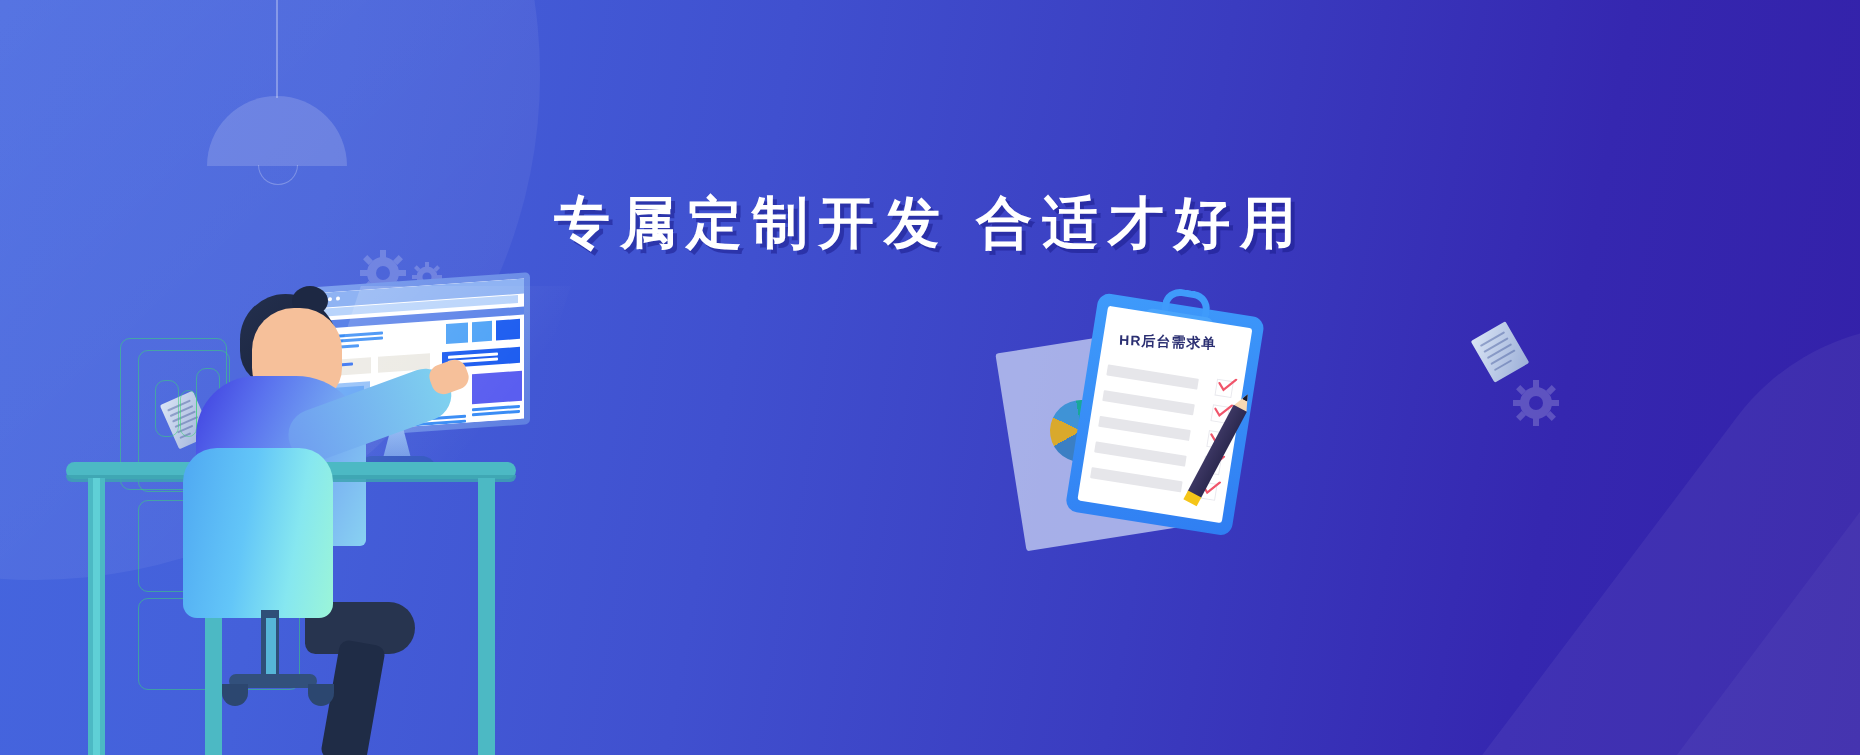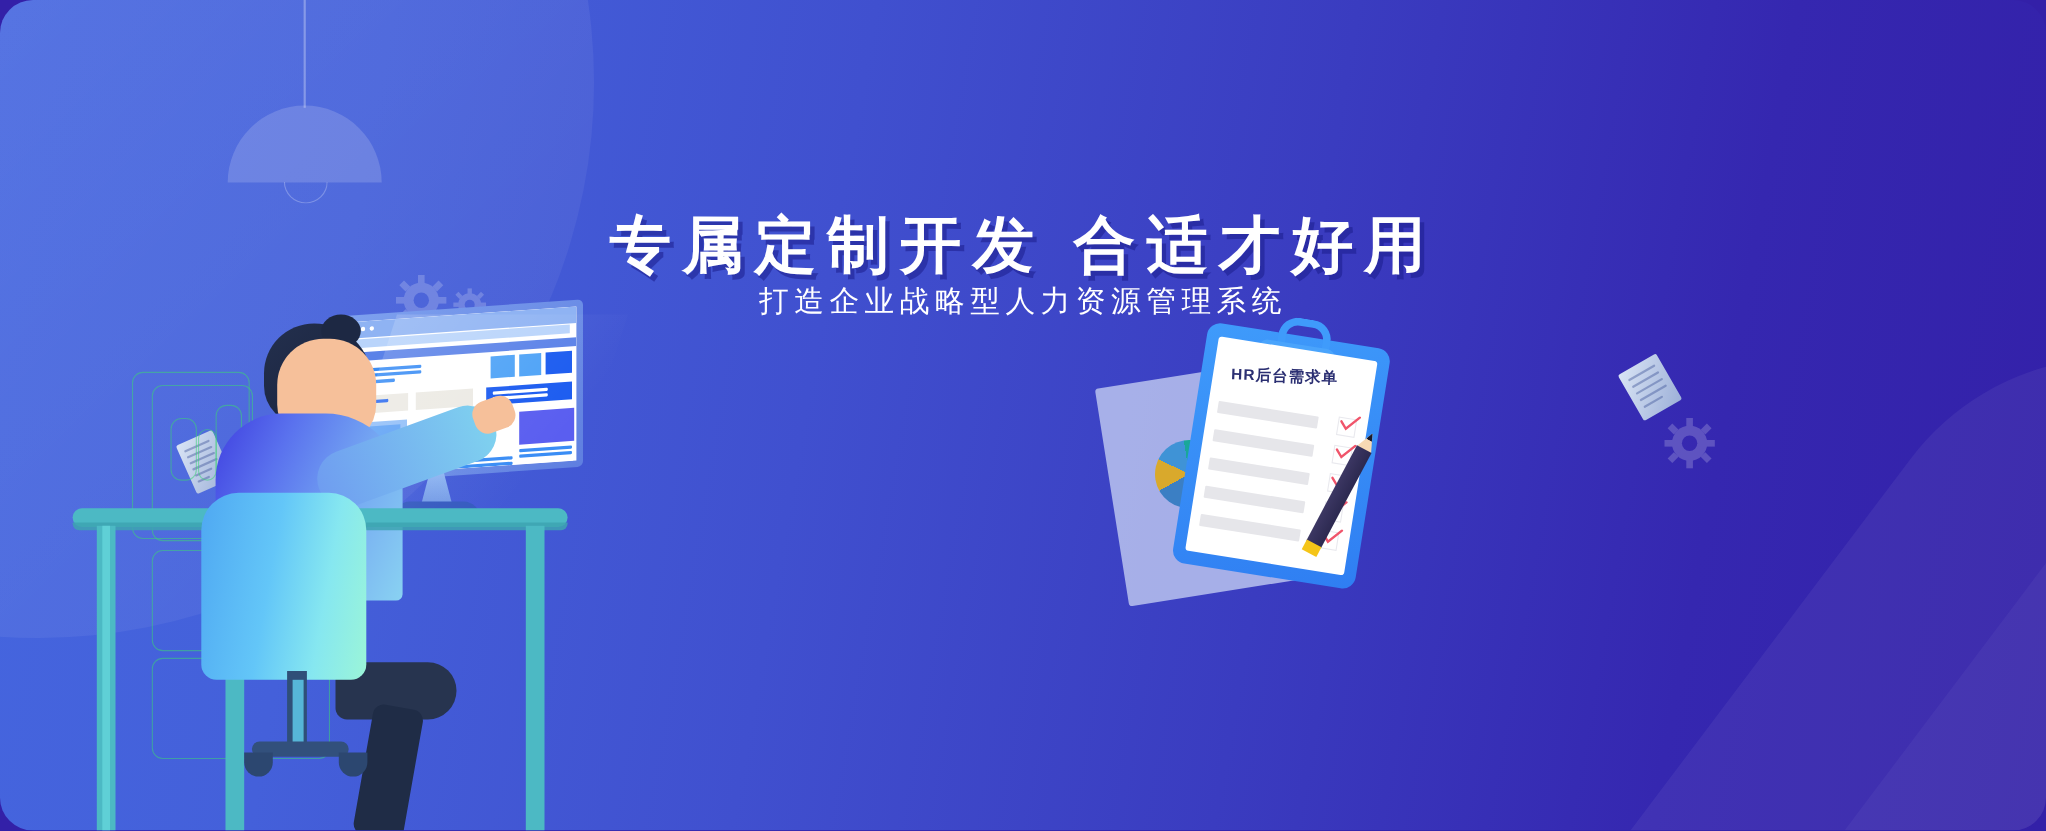--- a/index.html
+++ b/index.html
@@ -7,21 +7,20 @@
     padding: 0;
     background: #3320a8;
   }
   #banner {
     position: relative;
     width: 1860px;
     height: 755px;
     overflow: hidden;
     font-family: "Liberation Sans", "DejaVu Sans", sans-serif;
     background: linear-gradient(100deg, #4566df 0%, #4460da 18%, #4050cf 40%, #3a3cc0 62%, #3527b0 82%, #3320a8 100%);
-    border-radius: 30px;
   }
 
   
   .bg-arc-topleft {
     position: absolute;
     left: -470px; top: -430px;
     width: 1010px; height: 1010px;
     border-radius: 50%;
     background: linear-gradient(135deg, rgba(255,255,255,0.14), rgba(255,255,255,0.03));
     pointer-events: none;
@@ -440,21 +439,20 @@
     <div class="ln" style="top:8px;  width:70%"></div>
     <div class="ln" style="top:15px; width:70%"></div>
     <div class="ln" style="top:22px; width:70%"></div>
     <div class="ln" style="top:29px; width:70%"></div>
     <div class="ln" style="top:36px; width:52%"></div>
   </div>
 
   <div class="headline">
     <span>专属定制开发</span><span class="gap"></span><span>合适才好用</span>
   </div>
-  <div class="subhead">打造企业战略型人力资源管理系统</div>
 
   <div class="scene-left">
 
     <div class="wire-box" style="left:120px; top:88px; width:105px; height:150px;"></div>
     <div class="wire-box" style="left:138px; top:100px; width:90px; height:140px;"></div>
     <div class="wire-box" style="left:155px; top:130px; width:22px; height:55px;"></div>
     <div class="wire-box" style="left:180px; top:140px; width:15px; height:45px;"></div>
     <div class="wire-box" style="left:196px; top:118px; width:22px; height:68px;"></div>
     <div class="wire-box" style="left:138px; top:250px; width:160px; height:90px;"></div>
     <div class="wire-box" style="left:138px; top:348px; width:160px; height:90px;"></div>

